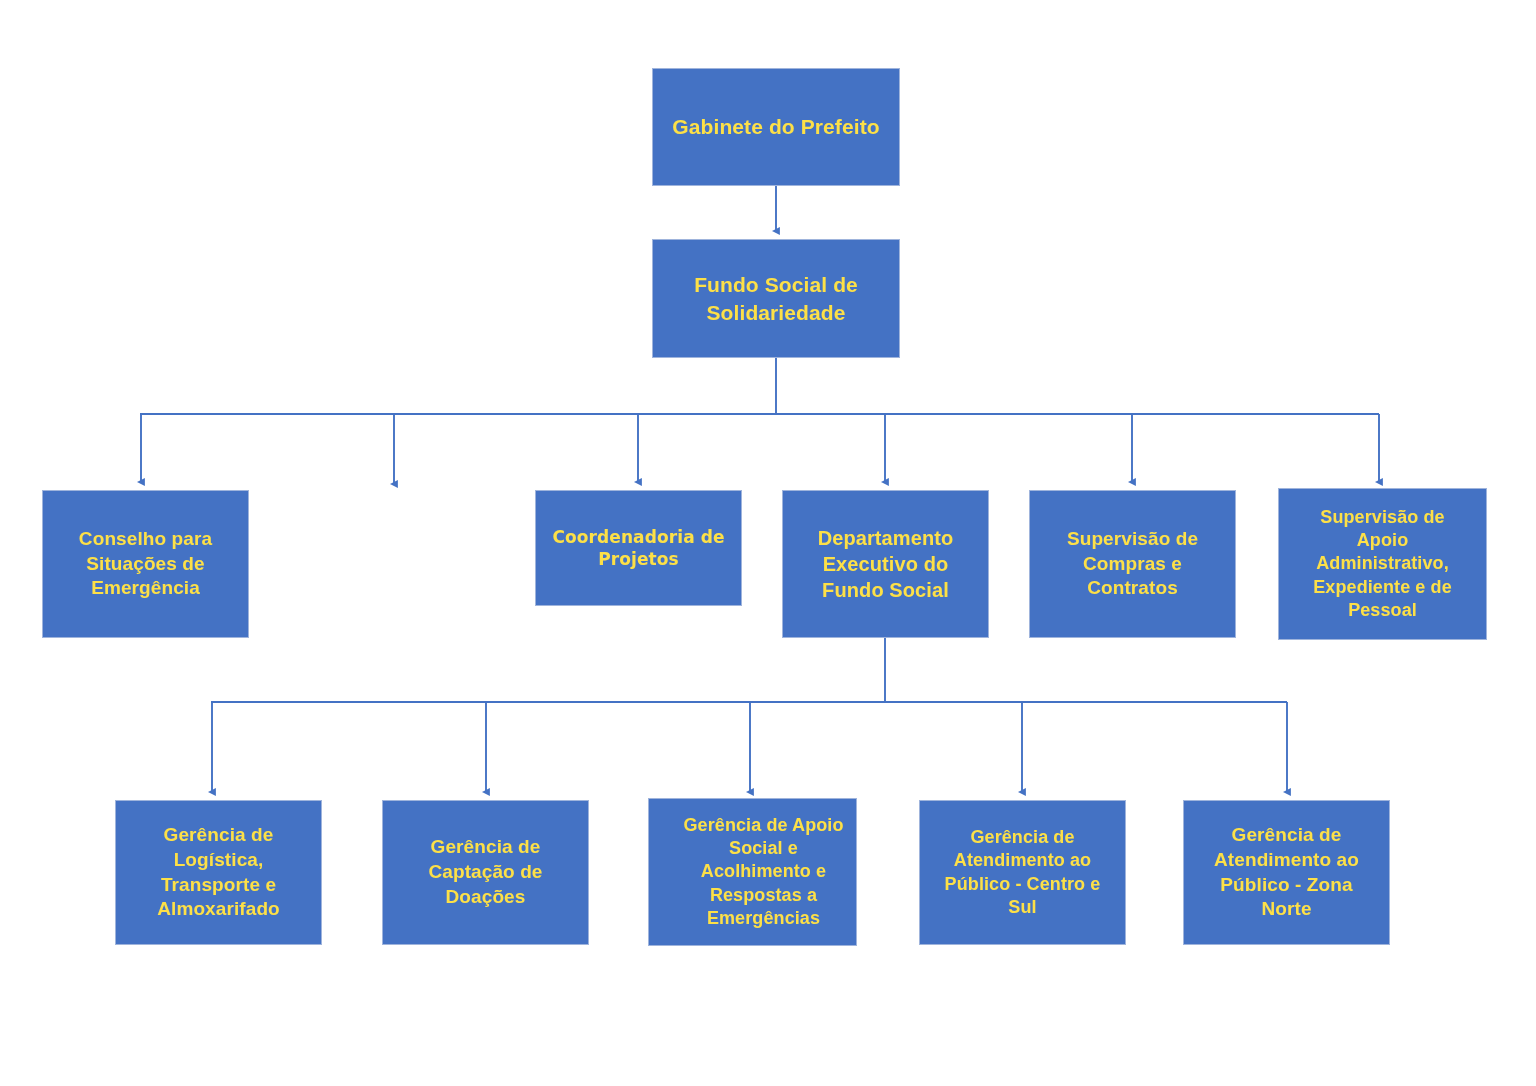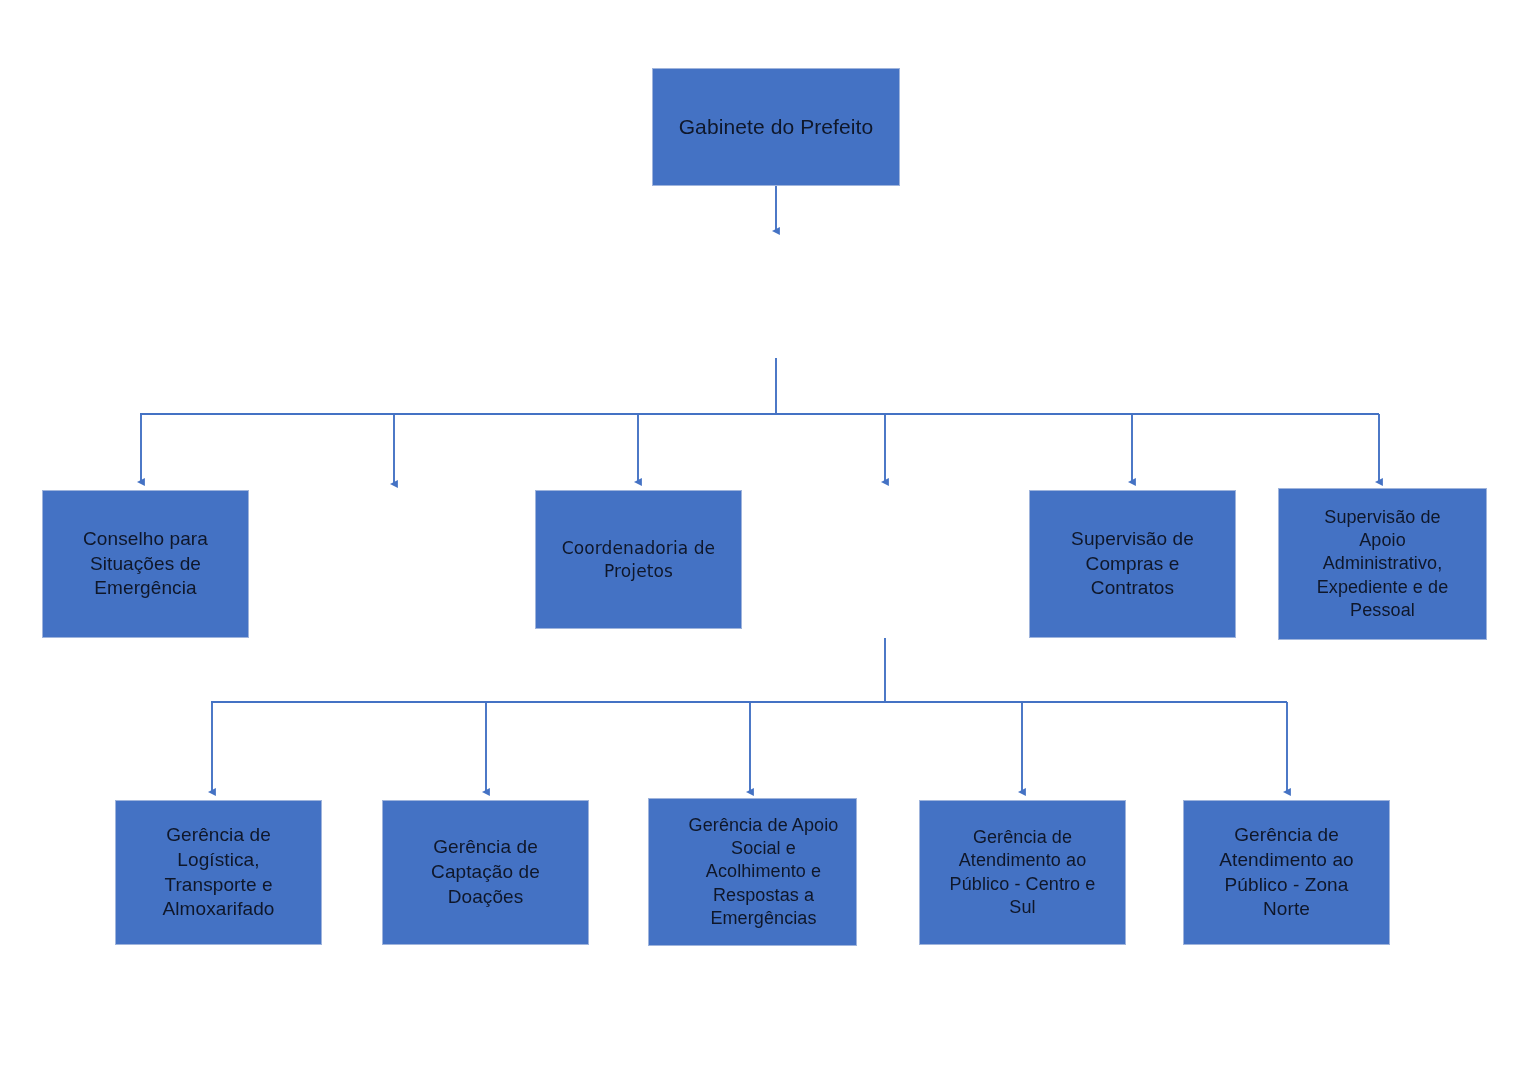--- a/index.html
+++ b/index.html
@@ -30,25 +30,26 @@
   
   .node {
     position: absolute;
     box-sizing: border-box;
     background: #4472C4;
     border: 1px solid #9FB4DC;
     display: flex;
     align-items: center;
     justify-content: center;
     text-align: center;
-    color: #0f172a;
+    color: #fde047;
     line-height: 1.30;
     padding: 2px 6px;
     white-space: pre-line;
     letter-spacing: 0.1px;
+    font-weight: bold;
   }
   .node.size-lg  { font-size: 21px; }
   .node.size-md  { font-size: 20px; }
   .node.size-sm  { font-size: 19px; }
   .node.size-xs  { font-size: 18px; }
   .node.alt-face { font-family: "DejaVu Sans", sans-serif; font-size: 17px; }
 </style>
 </head>
 <body>
 
@@ -81,29 +82,34 @@
       <line x1="212" y1="702" x2="212" y2="792" marker-end="url(#arrowhead)"></line>
       <line x1="486" y1="702" x2="486" y2="792" marker-end="url(#arrowhead)"></line>
       <line x1="750" y1="702" x2="750" y2="792" marker-end="url(#arrowhead)"></line>
       <line x1="1022" y1="702" x2="1022" y2="792" marker-end="url(#arrowhead)"></line>
       <line x1="1287" y1="702" x2="1287" y2="792" marker-end="url(#arrowhead)"></line>
     </g>
   </svg>
 
   <div class="node size-lg" style="left:652px; top:68px; width:248px; height:118px;">Gabinete do Prefeito</div>
 
+  <div class="node size-lg" style="left:652px; top:239px; width:248px; height:119px;">Fundo Social de
+Solidariedade</div>
 
   <div class="node size-sm" style="left:42px; top:490px; width:207px; height:148px;">Conselho para
 Situações de
 Emergência</div>
 
 
-  <div class="node alt-face" style="left:535px; top:490px; width:207px; height:139px;">Coordenadoria de
+  <div class="node alt-face" style="left:535px; top:490px; width:207px; height:116px;">Coordenadoria de
 Projetos</div>
 
+  <div class="node size-md" style="left:782px; top:490px; width:207px; height:148px;">Departamento
+Executivo do
+Fundo Social</div>
 
   <div class="node size-sm" style="left:1029px; top:490px; width:207px; height:148px;">Supervisão de
 Compras e
 Contratos</div>
 
   <div class="node size-xs" style="left:1278px; top:488px; width:209px; height:152px;">Supervisão de
 Apoio
 Administrativo,
 Expediente e de
 Pessoal</div>

